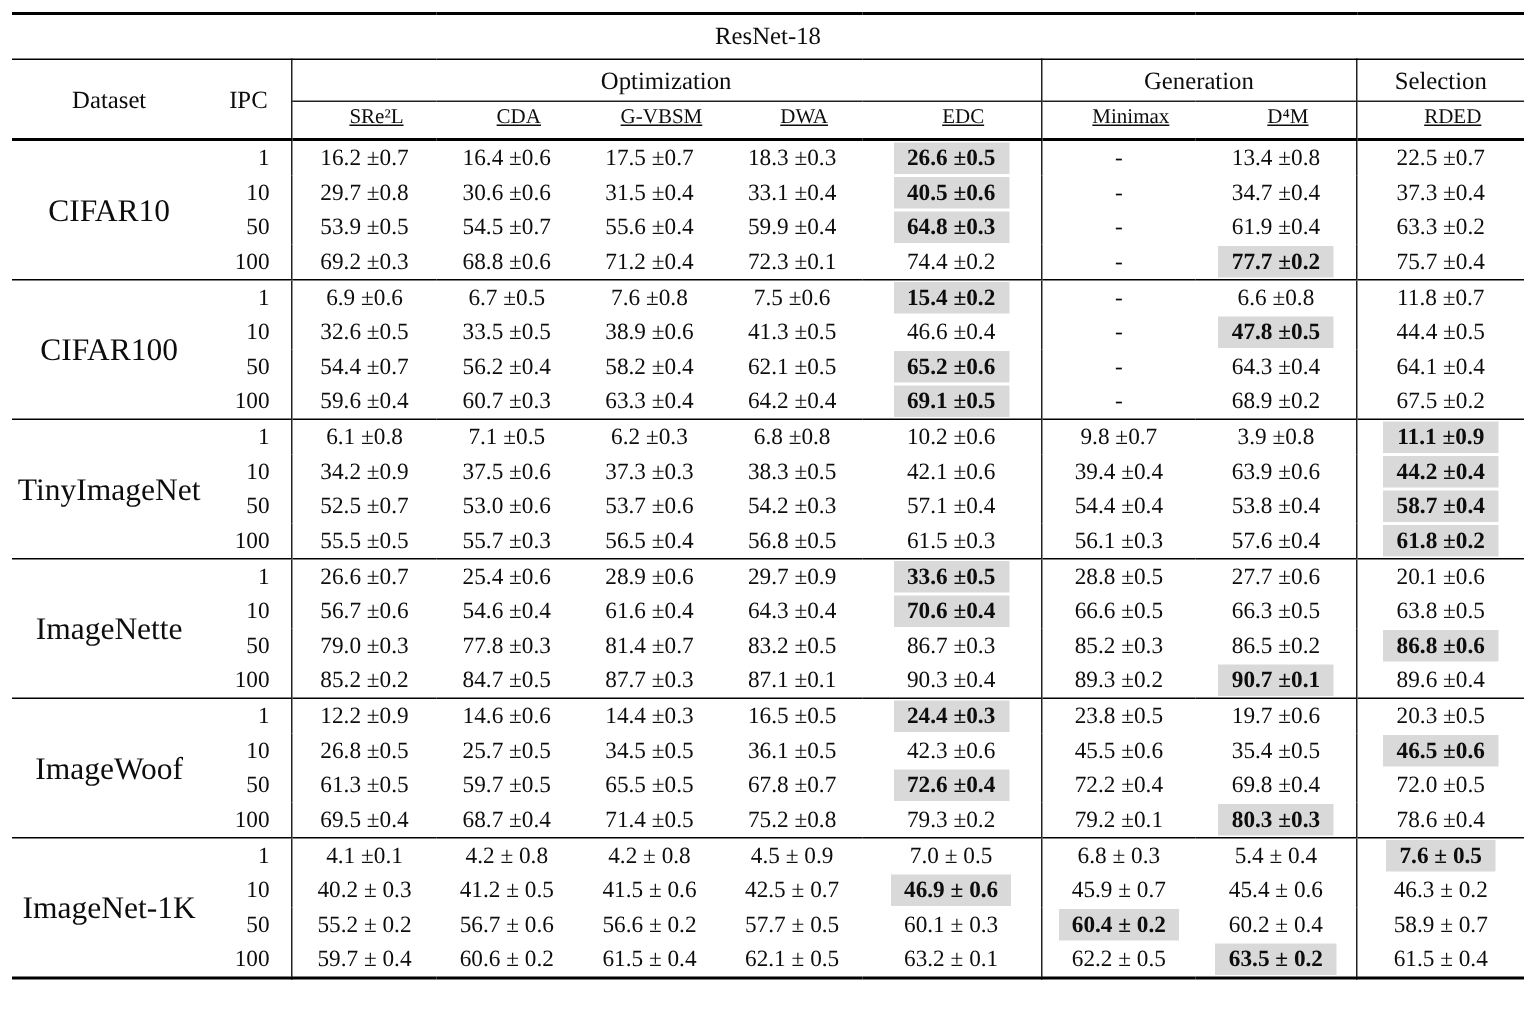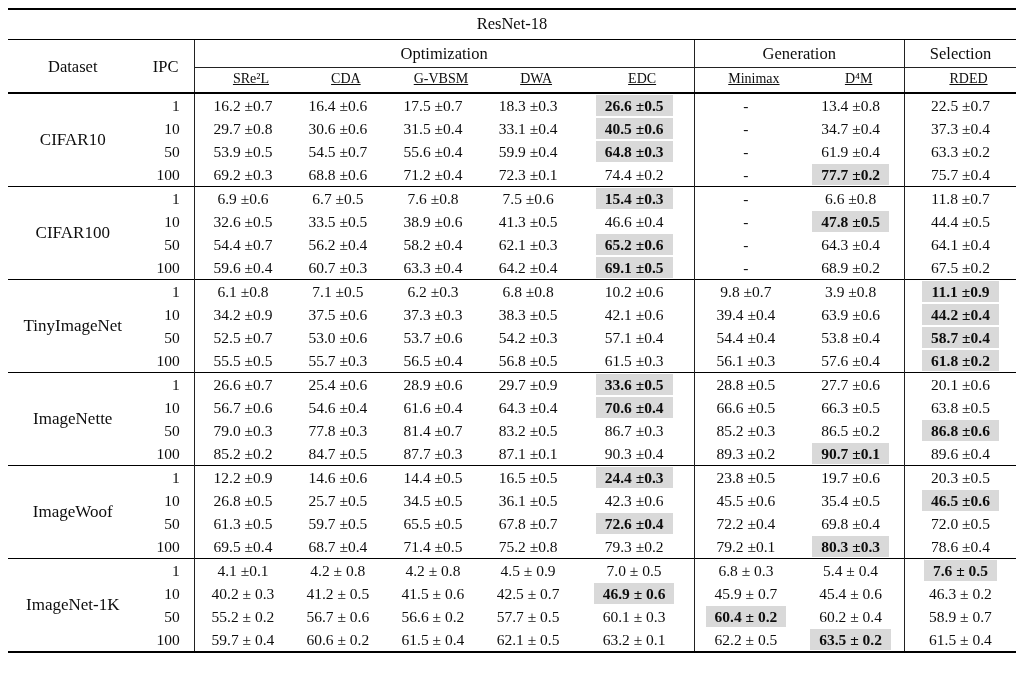--- a/index.html
+++ b/index.html
@@ -44,21 +44,21 @@
     font-size: 14px;
     padding: 3px 0 5px 16px;
     border-bottom: 2.5px solid #000;
     text-decoration: underline;
   }
   th.span2 { border-bottom: 2.5px solid #000; font-size: 16.5px; }
   
   .vr { border-right: 1.1px solid #222; }
   
   td.dataset-cell {
-    font-size: 17px;
+    font-size: 21px;
     padding: 0 2px;
   }
   td.ipc-cell {
     font-size: 15.5px;
     border-right: 1.1px solid #222;
     padding: 1px 14px 1px 2px;
     text-align: right;
   }
   td.val-cell {
     font-size: 15.5px;
@@ -157,42 +157,42 @@
           <td class="val-cell col-6"><span class="val bh">77.7 ±0.2</span></td>
           <td class="val-cell col-7"><span class="val u">75.7 ±0.4</span></td>
         </tr>
         <tr class="group-first">
           <td rowspan="4" class="dataset-cell">CIFAR100</td>
           <td class="ipc-cell">1</td>
           <td class="val-cell col-0"><span class="val">6.9 ±0.6</span></td>
           <td class="val-cell col-1"><span class="val">6.7 ±0.5</span></td>
           <td class="val-cell col-2"><span class="val">7.6 ±0.8</span></td>
           <td class="val-cell col-3"><span class="val">7.5 ±0.6</span></td>
-          <td class="val-cell col-4"><span class="val bh">15.4 ±0.3</span></td>
+          <td class="val-cell col-4"><span class="val bh">15.4 ±0.2</span></td>
           <td class="val-cell col-5"><span class="val">-</span></td>
           <td class="val-cell col-6"><span class="val">6.6 ±0.8</span></td>
           <td class="val-cell col-7"><span class="val u">11.8 ±0.7</span></td>
         </tr>
         <tr>
           <td class="ipc-cell">10</td>
           <td class="val-cell col-0"><span class="val">32.6 ±0.5</span></td>
           <td class="val-cell col-1"><span class="val">33.5 ±0.5</span></td>
           <td class="val-cell col-2"><span class="val">38.9 ±0.6</span></td>
           <td class="val-cell col-3"><span class="val">41.3 ±0.5</span></td>
           <td class="val-cell col-4"><span class="val u">46.6 ±0.4</span></td>
           <td class="val-cell col-5"><span class="val">-</span></td>
           <td class="val-cell col-6"><span class="val bh">47.8 ±0.5</span></td>
           <td class="val-cell col-7"><span class="val">44.4 ±0.5</span></td>
         </tr>
         <tr>
           <td class="ipc-cell">50</td>
           <td class="val-cell col-0"><span class="val">54.4 ±0.7</span></td>
           <td class="val-cell col-1"><span class="val">56.2 ±0.4</span></td>
           <td class="val-cell col-2"><span class="val">58.2 ±0.4</span></td>
-          <td class="val-cell col-3"><span class="val">62.1 ±0.3</span></td>
+          <td class="val-cell col-3"><span class="val">62.1 ±0.5</span></td>
           <td class="val-cell col-4"><span class="val bh">65.2 ±0.6</span></td>
           <td class="val-cell col-5"><span class="val">-</span></td>
           <td class="val-cell col-6"><span class="val u">64.3 ±0.4</span></td>
           <td class="val-cell col-7"><span class="val">64.1 ±0.4</span></td>
         </tr>
         <tr>
           <td class="ipc-cell">100</td>
           <td class="val-cell col-0"><span class="val">59.6 ±0.4</span></td>
           <td class="val-cell col-1"><span class="val">60.7 ±0.3</span></td>
           <td class="val-cell col-2"><span class="val">63.3 ±0.4</span></td>
@@ -290,21 +290,21 @@
           <td class="val-cell col-4"><span class="val u">90.3 ±0.4</span></td>
           <td class="val-cell col-5"><span class="val">89.3 ±0.2</span></td>
           <td class="val-cell col-6"><span class="val bh">90.7 ±0.1</span></td>
           <td class="val-cell col-7"><span class="val">89.6 ±0.4</span></td>
         </tr>
         <tr class="group-first">
           <td rowspan="4" class="dataset-cell">ImageWoof</td>
           <td class="ipc-cell">1</td>
           <td class="val-cell col-0"><span class="val">12.2 ±0.9</span></td>
           <td class="val-cell col-1"><span class="val">14.6 ±0.6</span></td>
-          <td class="val-cell col-2"><span class="val">14.4 ±0.5</span></td>
+          <td class="val-cell col-2"><span class="val">14.4 ±0.3</span></td>
           <td class="val-cell col-3"><span class="val">16.5 ±0.5</span></td>
           <td class="val-cell col-4"><span class="val bh">24.4 ±0.3</span></td>
           <td class="val-cell col-5"><span class="val u">23.8 ±0.5</span></td>
           <td class="val-cell col-6"><span class="val">19.7 ±0.6</span></td>
           <td class="val-cell col-7"><span class="val">20.3 ±0.5</span></td>
         </tr>
         <tr>
           <td class="ipc-cell">10</td>
           <td class="val-cell col-0"><span class="val">26.8 ±0.5</span></td>
           <td class="val-cell col-1"><span class="val">25.7 ±0.5</span></td>

